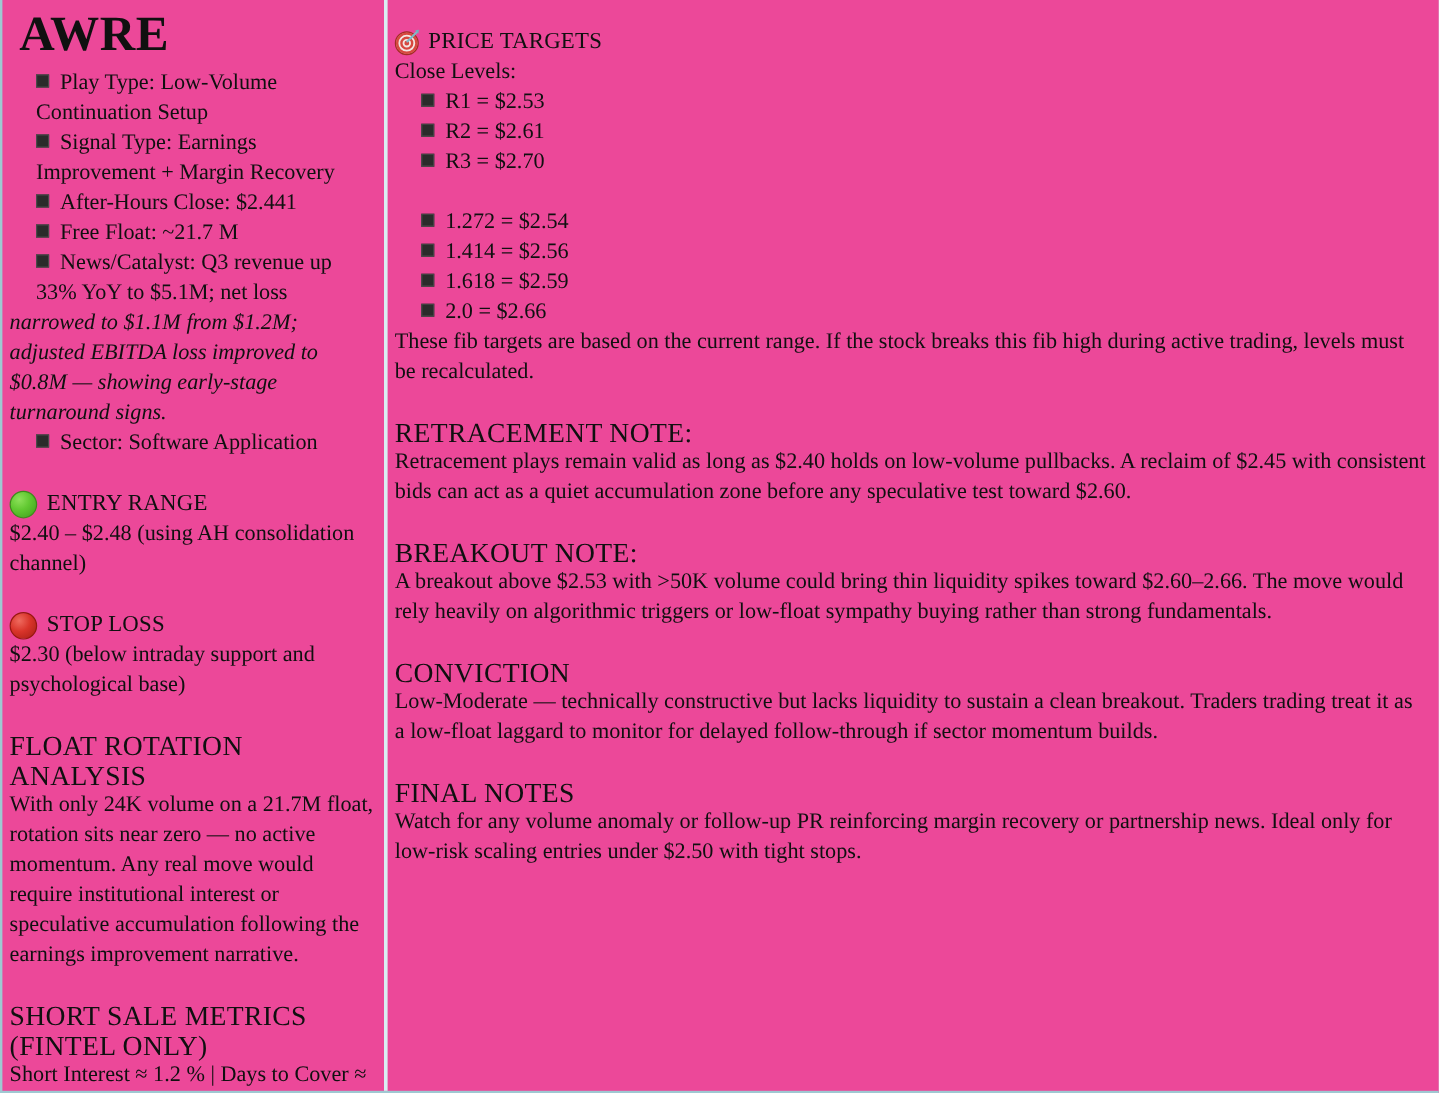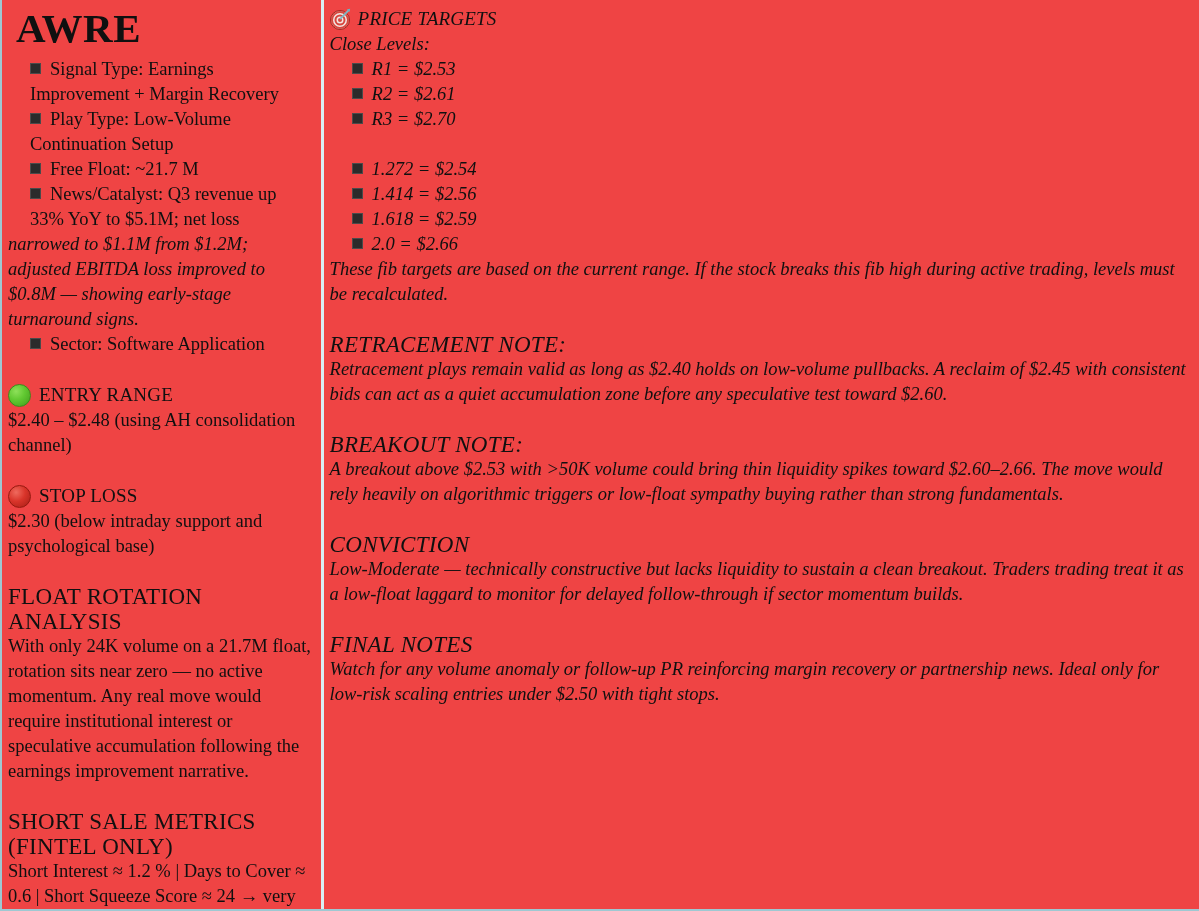--- a/index.html
+++ b/index.html
@@ -12,42 +12,41 @@
     background: #c5e5ec;
     font-family: "Liberation Serif", "DejaVu Serif", serif;
     color: #101010;
     overflow: hidden;
   }
   #page {
     position: relative;
     width: 1199px;
     height: 911px;
     box-sizing: border-box;
-    background: #ef4444;
+    background: #ec4899;
     border-left: 2px solid #9fc8d2;
     border-bottom: 2px solid #9fc8d2;
     display: flex;
   }
   .col {
     box-sizing: border-box;
     position: relative;
   }
   .col-left {
     width: 571px;
     padding: 2px 8px 0 6px;
   }
   .col-divider {
     width: 3px;
     background: #d9eef3;
     flex: 0 0 3px;
   }
   .col-right {
     flex: 1 1 auto;
-    padding: 6px 10px 0 6px;
-    font-style: italic;
+    padding: 22px 10px 0 6px;
   }
 
   .ticker {
     font-family: "Liberation Serif", "DejaVu Serif", serif;
     font-weight: bold;
     font-size: 41px;
     line-height: 46px;
     letter-spacing: 0.5px;
     margin: 3px 0 6px 8px;
   }
@@ -148,22 +147,23 @@
 </head>
 <body>
 
 <div id="page">
 
   <div class="col col-left">
 
     <div class="ticker">AWRE</div>
 
     <div>
+      <p class="bullet-line"><span class="sq"></span><span>Play Type: Low-Volume Continuation Setup</span></p>
       <p class="bullet-line"><span class="sq"></span><span>Signal Type: Earnings Improvement + Margin Recovery</span></p>
-      <p class="bullet-line"><span class="sq"></span><span>Play Type: Low-Volume Continuation Setup</span></p>
+      <p class="bullet-line"><span class="sq"></span><span>After-Hours Close: $2.441</span></p>
       <p class="bullet-line"><span class="sq"></span><span>Free Float: ~21.7 M</span></p>
       <p class="bullet-line"><span class="sq"></span><span>News/Catalyst: Q3 revenue up 33% YoY to $5.1M; net loss</span></p>
       <p class="wrap-line">narrowed to $1.1M from $1.2M; adjusted EBITDA loss improved to $0.8M — showing early-stage turnaround signs.</p>
       <p class="bullet-line"><span class="sq"></span><span>Sector: Software Application</span></p>
     </div>
 
     <div class="gap"></div>
 
     <div>
       <div class="hdr-row">

